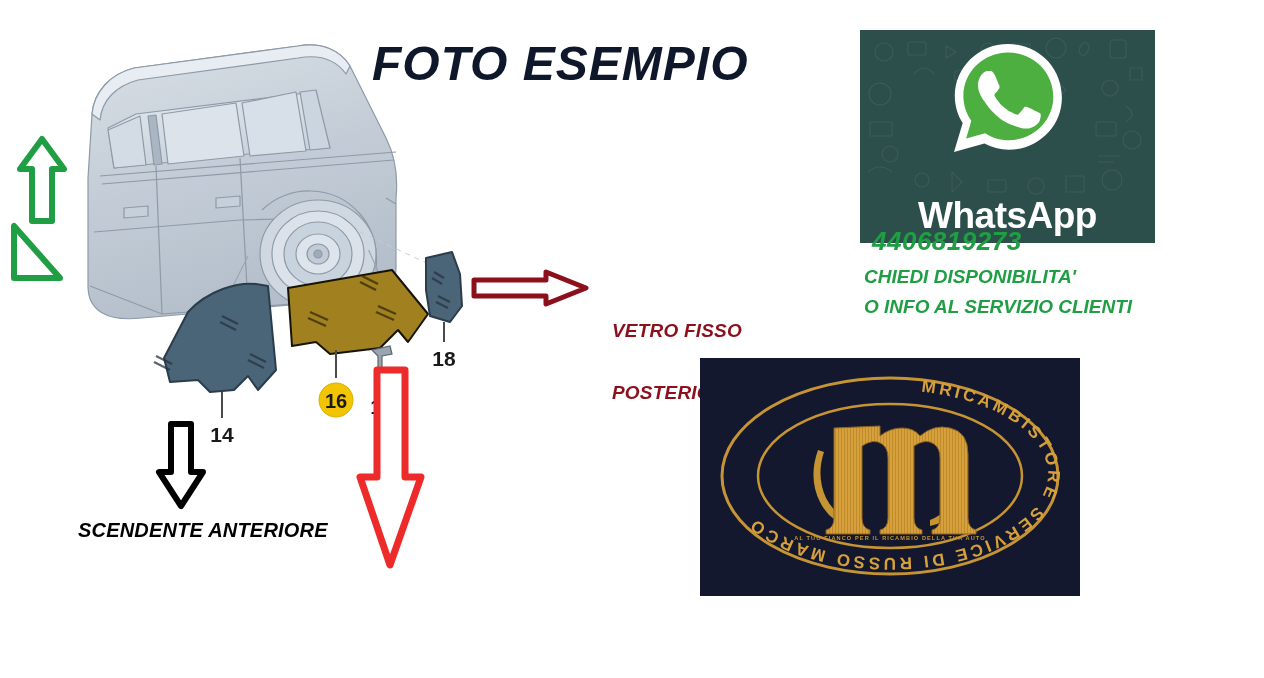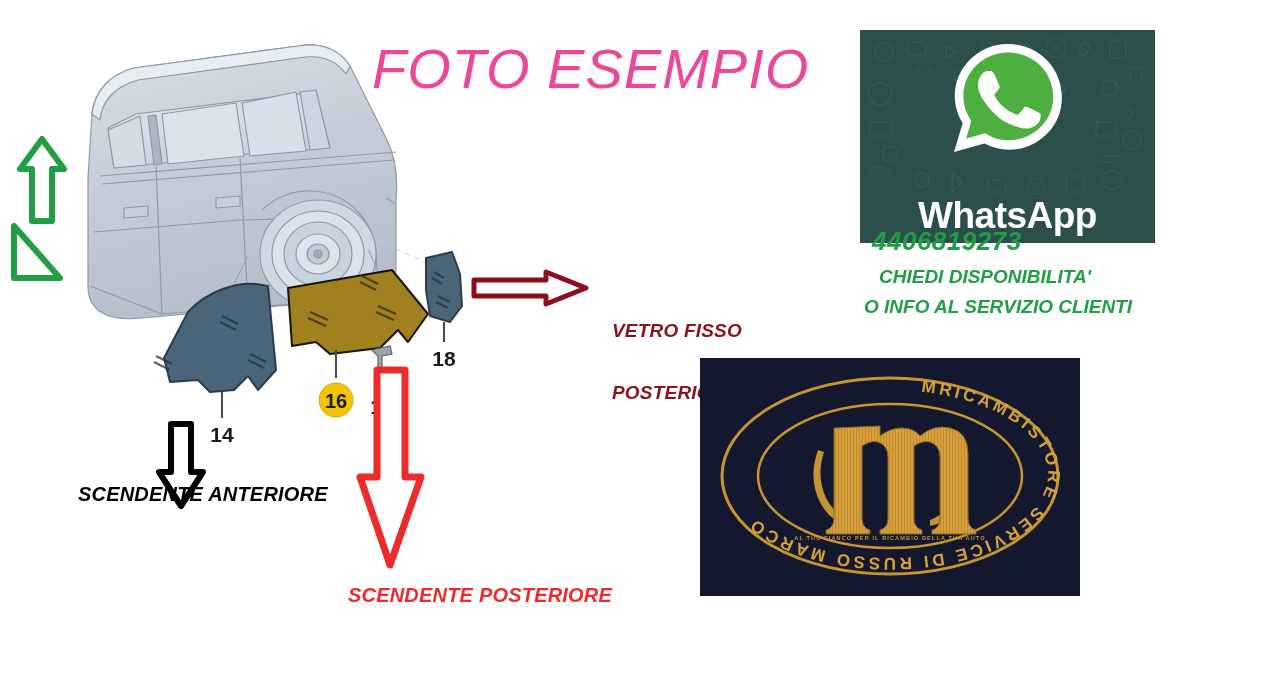--- a/index.html
+++ b/index.html
@@ -16,24 +16,24 @@
     height: 678px;
     background: #ffffff;
     overflow: hidden;
   }
   .abs { position: absolute; }
 
   
   #title {
     left: 372px;
     top: 36px;
-    font-size: 56px;
-    font-weight: normal;
+    font-size: 48px;
+    font-weight: bold;
     font-style: italic;
-    color: #ec4899;
+    color: #0f172a;
     letter-spacing: 1px;
     white-space: nowrap;
   }
 
   
   #car-drawing {
     left: 30px;
     top: 18px;
     width: 420px;
     height: 330px;
@@ -64,21 +64,21 @@
   #label-vfp {
     left: 612px;
     top: 280px;
     font-size: 19px;
     color: #8c0f1c;
     letter-spacing: .2px;
     font-style: italic;
   }
   #label-sa {
     left: 78px;
-    top: 484px;
+    top: 520px;
     font-size: 20px;
     color: #000000;
     letter-spacing: .2px;
   }
   #label-sp {
     left: 348px;
     top: 585px;
     font-size: 20px;
     color: #ee2b2b;
     letter-spacing: .2px;
@@ -135,21 +135,20 @@
   #phone-number {
     left: 872px;
     top: 226px;
     font-size: 26px;
     letter-spacing: .5px;
   }
   #contact-line-1 {
     left: 864px;
     top: 266px;
     font-size: 19px;
-    margin-left: 15px;
   }
   #contact-line-2 {
     left: 864px;
     top: 296px;
     font-size: 19px;
     text-align: center;
   }
 
   
   #brand-logo-card {
@@ -335,21 +334,20 @@
   </div>
 
 
   <div class="abs lbl" id="label-vfp">
     <div>VETRO FISSO</div>
     <div>POSTERIORE</div>
   </div>
 
   <div class="abs lbl" id="label-sa">SCENDENTE ANTERIORE</div>
 
-  <div class="abs lbl" id="label-sp">SCENDENTE POSTERIORE</div>
 
   <div class="abs" id="whatsapp-card">
     <svg class="doodles" viewBox="0 0 295 185" xmlns="http://www.w3.org/2000/svg">
       <g stroke="#5d7a77" stroke-width="1.1" fill="none">
         <circle cx="24" cy="22" r="9"></circle>
         <rect x="48" y="12" width="18" height="13" rx="2"></rect>
         <path d="M86,16 l10,6 -10,6 z"></path>
         <circle cx="128" cy="20" r="7"></circle>
         <path d="M150,14 h20 v12 h-20 z M154,26 l4,6"></path>
         <circle cx="196" cy="18" r="10"></circle>

